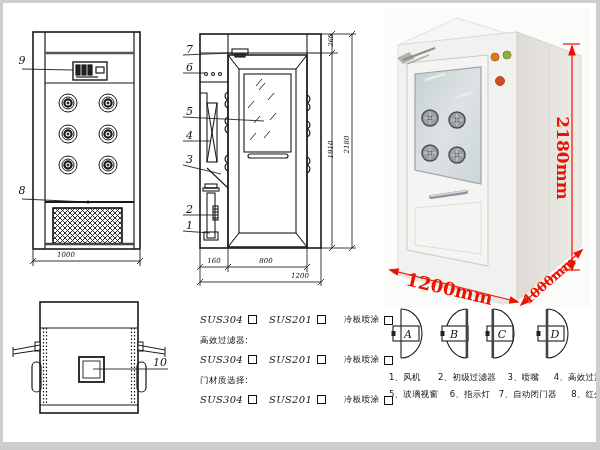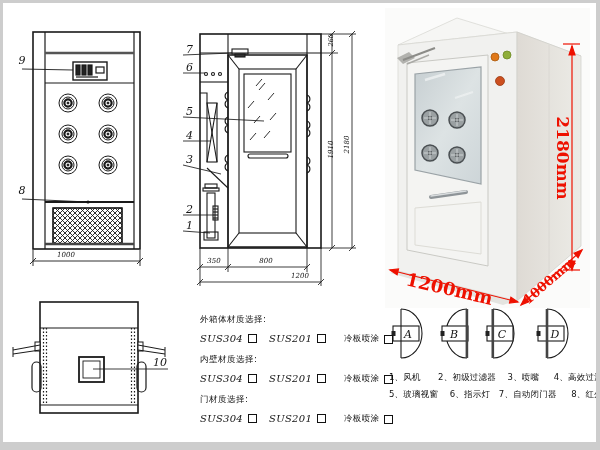--- a/index.html
+++ b/index.html
@@ -358,46 +358,45 @@
 <div class="cad dim" style="left:52px;top:252px;width:28px;">1000</div>
 
 <div class="cad" style="left:183px;top:44px;width:13px;">7</div>
 <div class="cad" style="left:183px;top:62px;width:13px;">6</div>
 <div class="cad" style="left:183px;top:106px;width:13px;">5</div>
 <div class="cad" style="left:183px;top:130px;width:13px;">4</div>
 <div class="cad" style="left:183px;top:154px;width:13px;">3</div>
 <div class="cad" style="left:183px;top:204px;width:13px;">2</div>
 <div class="cad" style="left:183px;top:220px;width:13px;">1</div>
 
-<div class="cad dim" style="left:202px;top:258px;width:24px;">350</div>
+<div class="cad dim" style="left:202px;top:258px;width:24px;">160</div>
 <div class="cad dim" style="left:254px;top:258px;width:24px;">800</div>
 <div class="cad dim" style="left:246px;top:273px;width:28px;margin-left:40px;">1200</div>
 <div class="cad dim rot" style="left:320px;top:37px;width:22px;font-size:6.5px;">260</div>
 <div class="cad dim rot" style="left:318px;top:146px;width:26px;">1910</div>
 <div class="cad dim rot" style="left:334px;top:141px;width:26px;">2180</div>
 
 <div class="cad" style="left:150px;top:357px;width:20px;">10</div>
 
 <div id="materials">
-  <div class="ml-label">外箱体材质选择:</div>
   <div class="ml-row">
     <span class="opt">
           <span class="sus">SUS304</span>
           <span class="cb"></span>
         </span>
     <span class="opt">
           <span class="sus">SUS201</span>
           <span class="cb"></span>
         </span>
     <span class="opt">
           <span class="sus zh-opt">冷板喷涂</span>
           <span class="cb"></span>
         </span>
   </div>
-  <div class="ml-label">内壁材质选择:</div>
+  <div class="ml-label">高效过滤器:</div>
   <div class="ml-row">
     <span class="opt">
           <span class="sus">SUS304</span>
           <span class="cb"></span>
         </span>
     <span class="opt">
           <span class="sus">SUS201</span>
           <span class="cb"></span>
         </span>
     <span class="opt">

